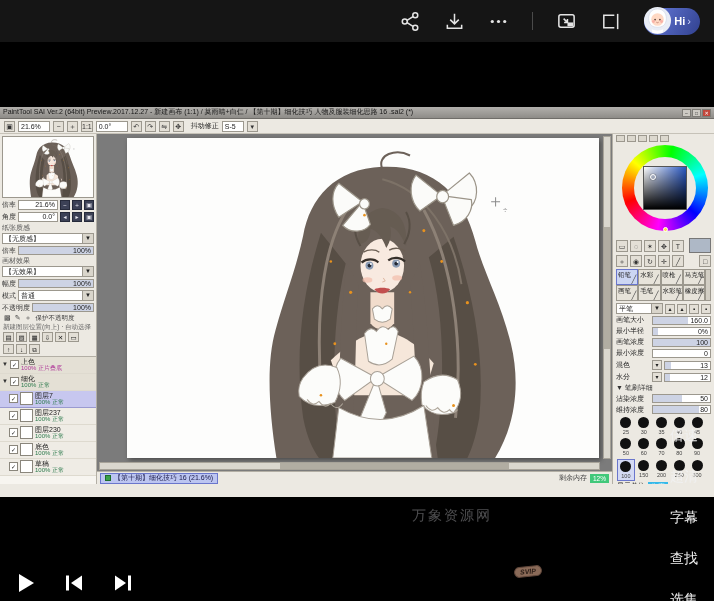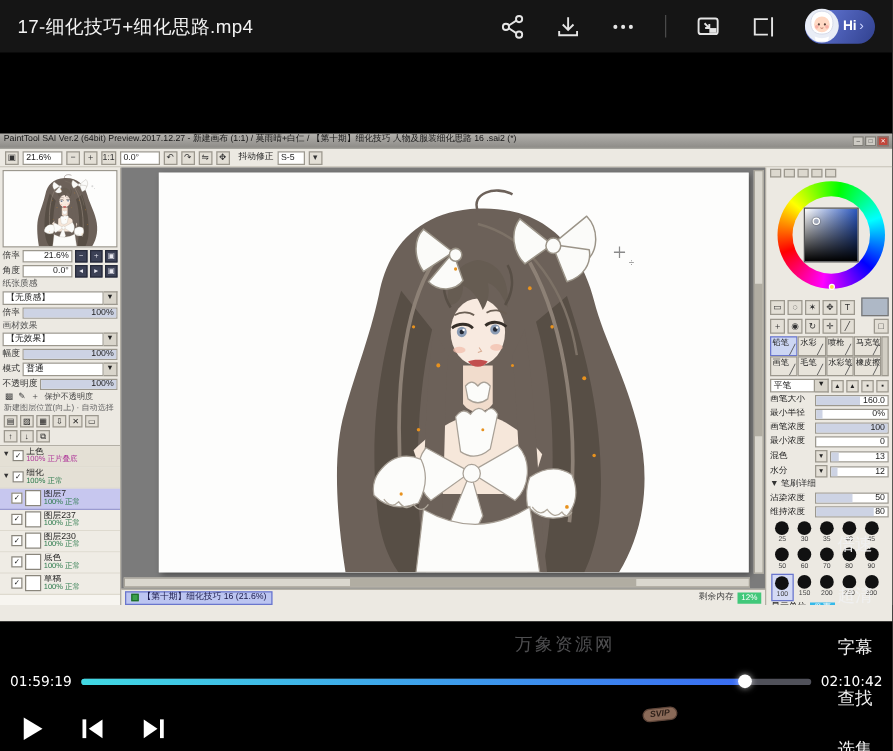--- a/index.html
+++ b/index.html
@@ -231,21 +231,20 @@
         <circle cx="318" cy="120" r="1.4"></circle>
           <circle cx="262" cy="200" r="1.2"></circle>
           <circle cx="206" cy="120" r="1.3"></circle>
       </g>
       <path d="M368 62 h9 M372.5 57.5 v9" stroke="#8a8a8a" stroke-width="1"></path>
       <text x="380" y="73" font-size="8" fill="#8a8a8a">÷</text>
     </symbol>
   </svg>
 
   <div class="topbar">
-    <div class="vtitle">17-细化技巧+细化思路.mp4</div>
     <div class="top-actions">
       <svg class="tico" viewBox="0 0 22 22" fill="none" stroke="#e4e4e4" stroke-width="1.6">
         <circle cx="16" cy="4.5" r="2.6"></circle>
           <circle cx="5" cy="11" r="2.6"></circle>
           <circle cx="16" cy="17.5" r="2.6"></circle>
         <path d="M7.4 9.8 L13.6 5.8 M7.4 12.2 L13.6 16.2"></path>
       </svg>
       <svg class="tico" viewBox="0 0 22 22" fill="none" stroke="#e4e4e4" stroke-width="1.6">
         <path d="M11 3 v10 M6.5 9 l4.5 4.5 L15.5 9"></path>
           <path d="M3.5 14.5 v3.5 h15 v-3.5"></path>
@@ -652,28 +651,20 @@
         <div class="unitrow">
           <span>显示单位</span>
           <span class="unitchip">像素</span>
         </div>
       </div>
     </div>
   </div>
 
   <div class="wm-site">万象资源网</div>
 
-  <div class="progrow">
-    <span class="ptime">01:59:19</span>
-    <div class="ptrack">
-      <div class="pfill" style="width: 91%;"></div>
-      <div class="phandle" style="left: 91%;"></div>
-    </div>
-    <span class="ptime">02:10:42</span>
-  </div>
 
   <div class="svip">SVIP</div>
   <div class="ctrlrow">
     <div class="leftctrls">
       <svg class="cico" width="20" height="22" viewBox="0 0 20 22">
         <path d="M3 2 L18 11 L3 20 Z" fill="#fff"></path>
       </svg>
       <svg class="cico" width="22" height="18" viewBox="0 0 22 18">
         <rect x="3" y="1.5" width="3" height="15" fill="#fff"></rect>
           <path d="M19 1.5 L8 9 L19 16.5 Z" fill="#fff"></path>

